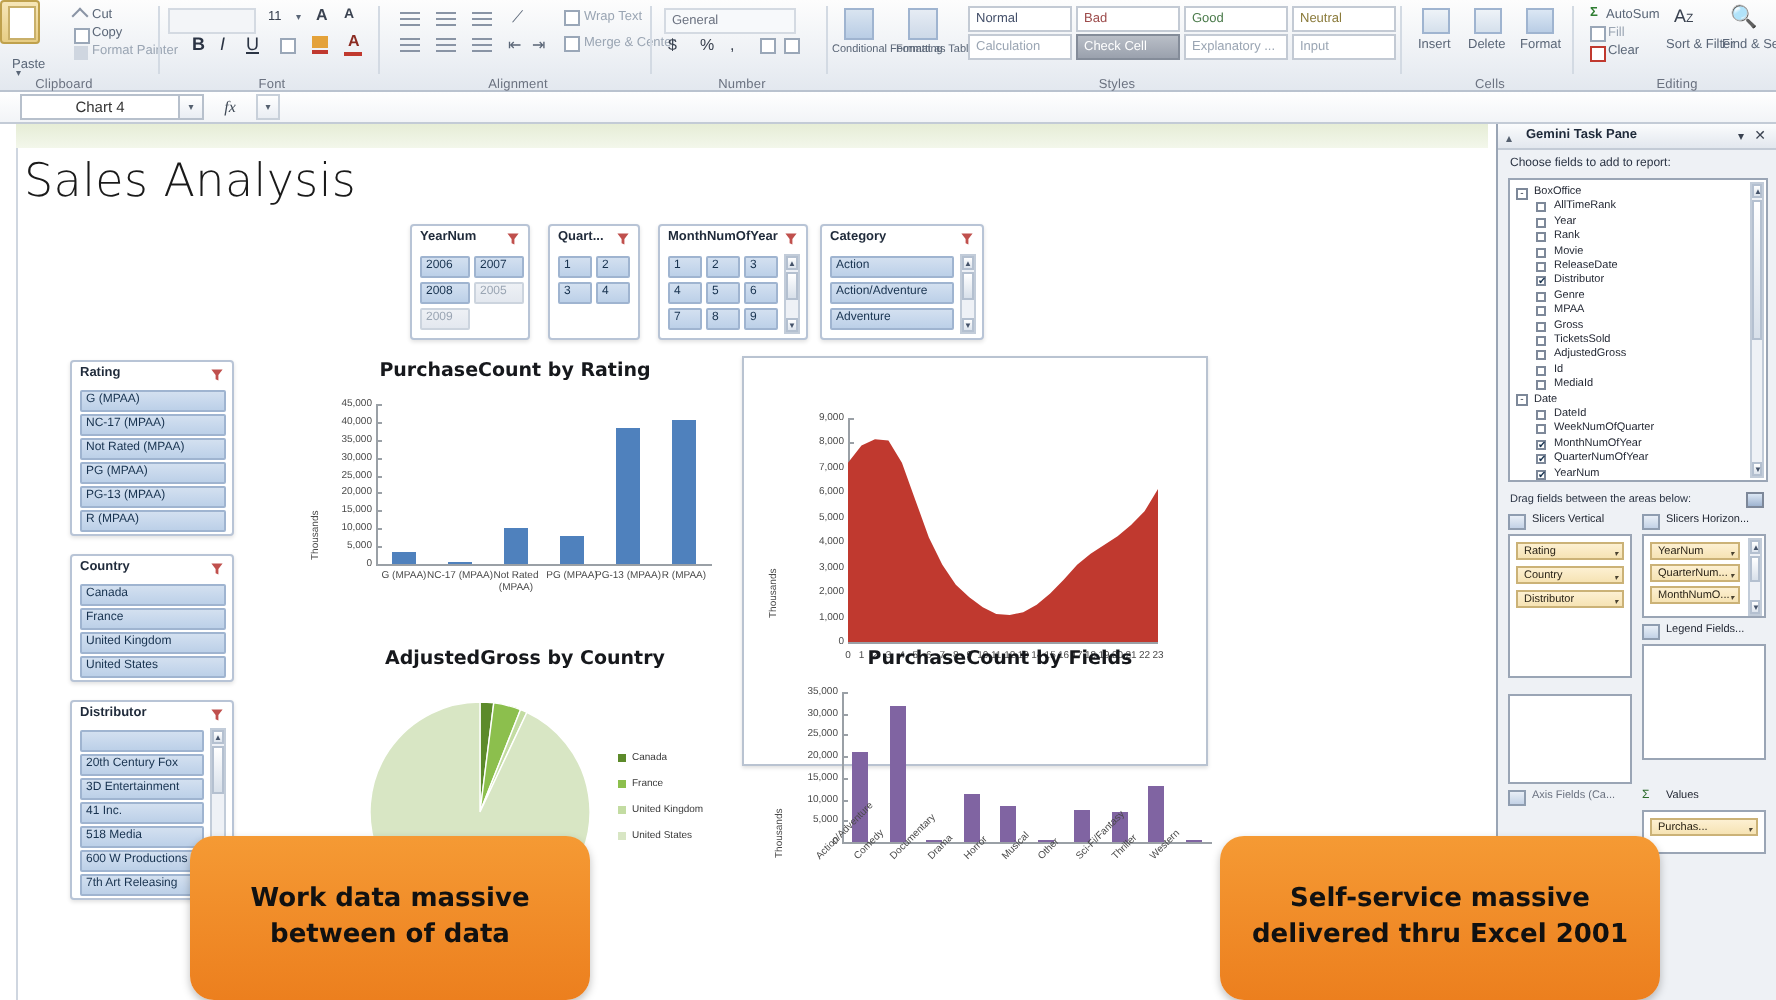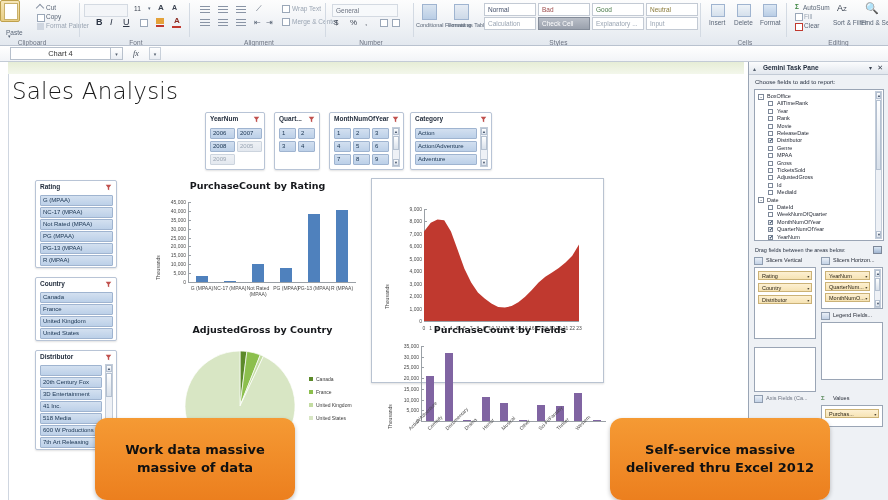--- a/index.html
+++ b/index.html
@@ -30,21 +30,21 @@
   .lettA { position:absolute; font-size:8px; font-weight:bold; color:#3a4250; }
 
   .stylebox { position:absolute; height:13px; border:1px solid #c3cad4;
      font-size:6.5px; line-height:12px; padding-left:3px; color:#44506a; overflow:hidden;
      white-space:nowrap; background:#fff; }
 
   
   .fbar { position:absolute; left:0; top:46px; width:888px; height:16px;
      background:linear-gradient(#ffffff,#f2f4f7); border-bottom:1px solid #c3cbd6;
      display:flex; align-items:center; }
-  .namebox { width:101px; height:13px; margin-left:10px; background:#fff;
+  .namebox { width:80px; height:13px; margin-left:10px; background:#fff;
      border:1px solid #b7c0cc; font-size:7.5px; line-height:12px; text-align:center; color:#333; }
   .nb-arrow { width:12px; height:13px; border:1px solid #b7c0cc; border-left:none;
      background:linear-gradient(#fff,#e9edf3); font-size:5px; line-height:12px; text-align:center; color:#55606f;}
   .fx { width:26px; text-align:center; font-size:8px; font-style:italic;
         color:#3f4956; font-family:"Liberation Serif", serif; }
   .fbinput { flex:1; height:13px; background:#fff; border:1px solid #c8d0da; border-right:none;
      font-size:7.5px; line-height:12px; padding-left:3px; color:#1c1c1c; overflow:hidden;
      white-space:nowrap; }
   .fbdrop { width:12px; height:13px; border:1px solid #c8d0da; background:linear-gradient(#fff,#e9edf3);
      font-size:5px; line-height:12px; text-align:center; color:#55606f; margin-right:2px;}
@@ -606,23 +606,23 @@
     <div style="position:absolute;left:72px;top:333px;font-size:6px;color:#2b6a2b">Σ</div>
     <div class="arealbl" style="left:84px;top:333px">Values</div>
     <div class="areabox" style="left:72px;top:343px;width:62px;height:22px">
       <div class="pill" style="left:3px;top:3px;width:54px">Purchas...<i class="pd">▾</i></div>
     </div>
   </div>
 
   <div class="callout" style="left:95px;top:418px;width:200px;height:82px">
     <span>
       <b>Work data massive</b><br>
-      <b>massive of data</b>
+      <b>between of data</b>
     </span>
   </div>
   <div class="callout" style="left:610px;top:418px;width:220px;height:82px">
     <span>
       <b>Self-service massive</b><br>
-      <b>delivered thru Excel 2012</b>
+      <b>delivered thru Excel 2001</b>
     </span>
   </div>
 
 </div>
 
 </body></html>

